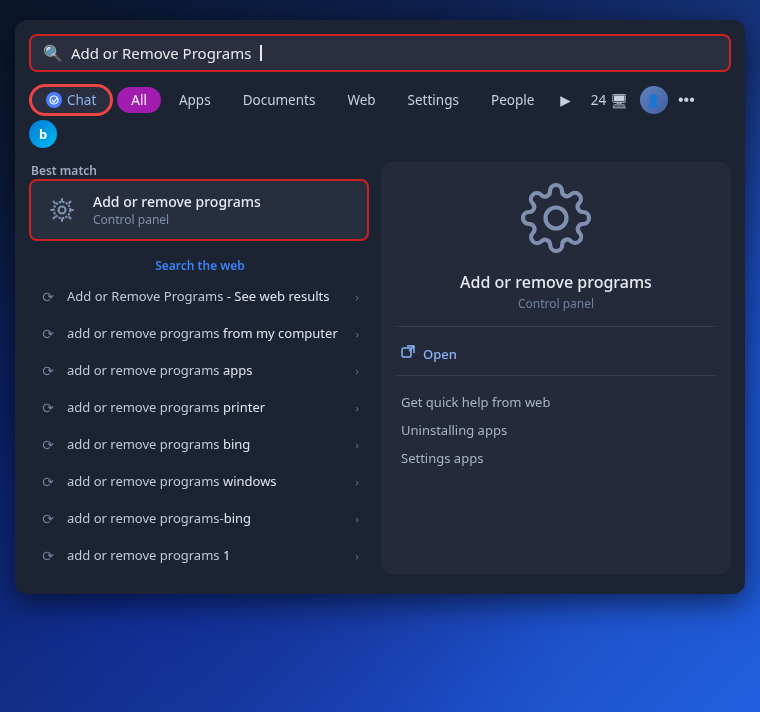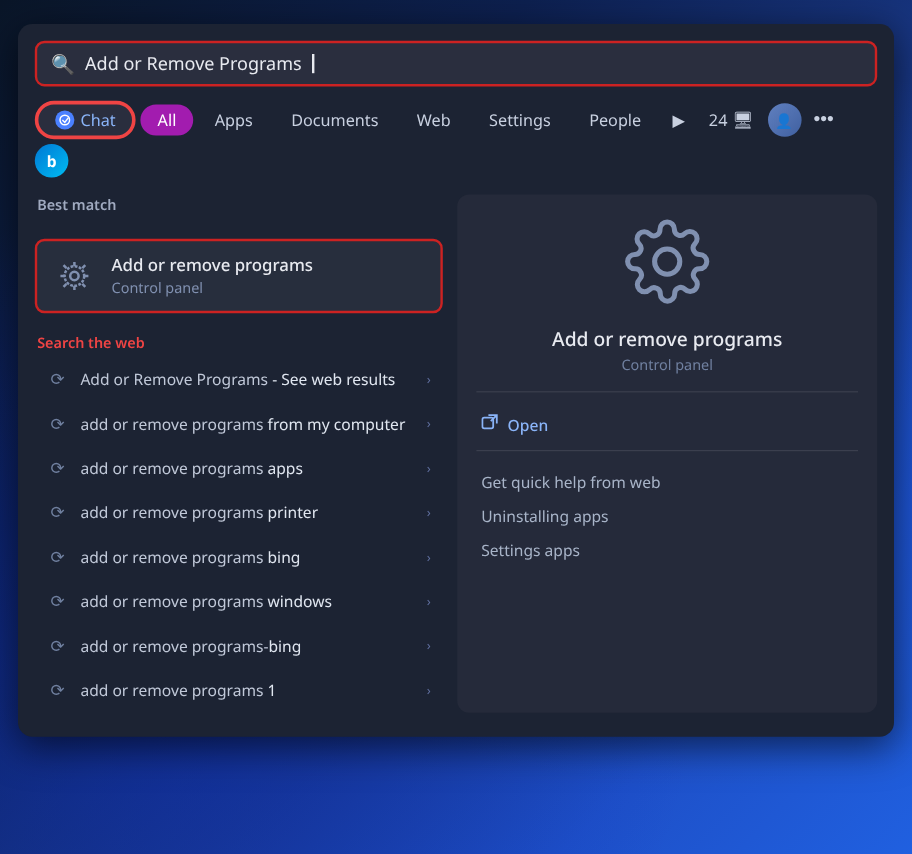--- a/index.html
+++ b/index.html
@@ -187,21 +187,21 @@
     
     .left-panel {
       flex: 0 0 340px;
       min-width: 0;
     }
 
     .section-label {
       font-size: 12px;
       color: #a0aac0;
       font-weight: 600;
-      margin-bottom: 20px;
+      margin-bottom: 0;
       padding-left: 2px;
     }
 
     
     .best-match-item {
       display: flex;
       align-items: center;
       gap: 12px;
       padding: 10px 12px;
       border-radius: 8px;
@@ -233,24 +233,25 @@
     }
 
     .best-match-text .subtitle {
       font-size: 12px;
       color: #8090b0;
     }
 
     
     .web-section-label {
       font-size: 12px;
-      color: #ef4444;
+      color: #3b82f6;
       font-weight: 600;
       margin-bottom: 4px;
       padding-left: 2px;
+      text-align: center;
     }
 
     .web-item {
       display: flex;
       align-items: center;
       gap: 10px;
       padding: 9px 10px;
       border-radius: 6px;
       cursor: pointer;
     }

